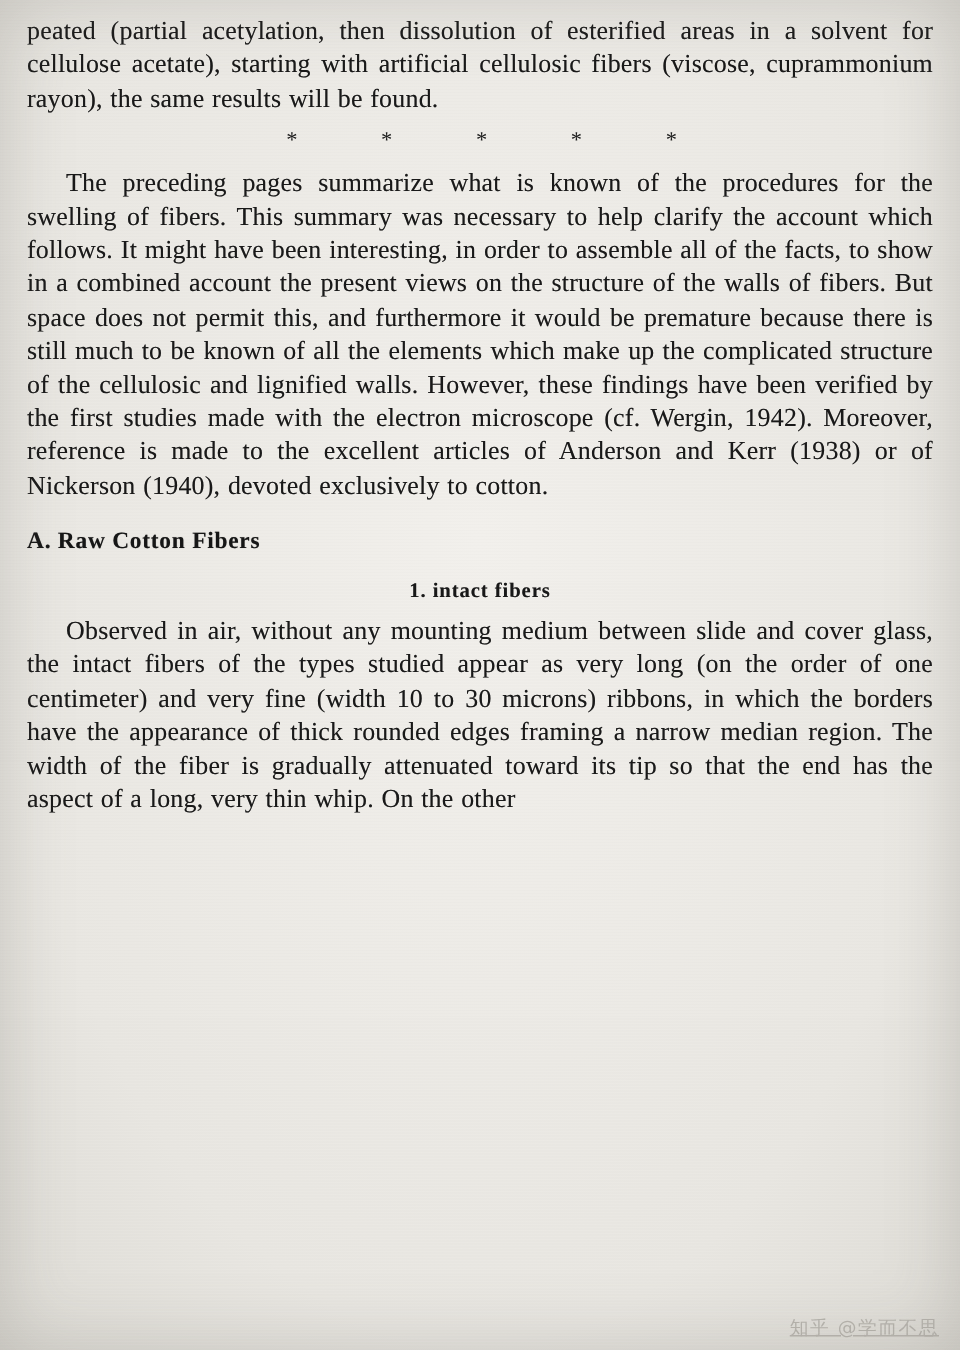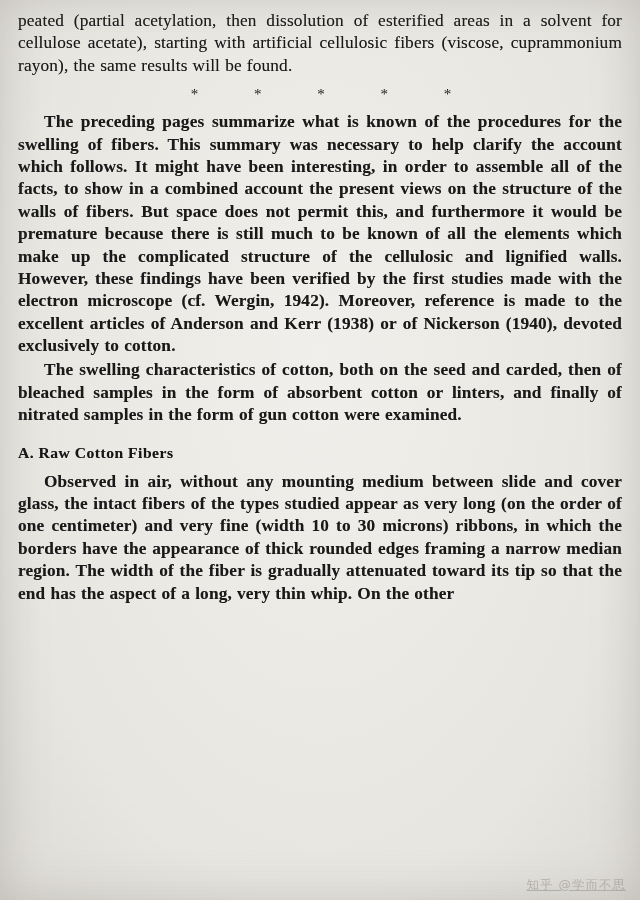--- a/index.html
+++ b/index.html
@@ -31,21 +31,20 @@
     margin: 0 0 2px 0;
     word-spacing: 0.6px;
     color: #191919;
     text-shadow: 0 0 0.4px rgba(0,0,0,0.38);
   }
   .para.first {
     text-indent: 0;
   }
   .para.indent {
     text-indent: 26px;
-    font-weight: bold;
   }
   .stars {
     text-align: center;
     letter-spacing: 26px;
     font-size: 15px;
     margin: 9px 0 8px 28px;
     color: #1c1c1c;
   }
   .h-section {
     text-align: center;
@@ -103,25 +102,25 @@
 
 <div class="page">
 
   <p class="para first">peated (partial acetylation, then dissolution of esterified areas in a solvent for cellulose acetate), starting with artificial cellulosic fibers (viscose, cuprammonium rayon), the same results will be found.</p>
 
   <div class="stars">*   *   *   *   *</div>
 
   <p class="para indent">The preceding pages summarize what is known of the procedures for the swelling of fibers. This summary was necessary to help clarify the account which follows. It might have been interesting, in order to assemble all of the facts, to show in a combined account the present views on the structure of the walls of fibers. But space does not permit this, and furthermore it would be premature because there is still much to be known of all the elements which make up the complicated structure of the cellulosic and lignified walls. However, these findings have been verified by the first studies made with the electron microscope (cf. Wergin, 1942). Moreover, reference is made to the excellent articles of Anderson and Kerr (1938) or of Nickerson (1940), devoted exclusively to cotton.</p>
 
 
-  <p class="para indent">The swelling characteristics of cotton, both on the seed and carded, then of bleached samples in the form of absorbent cotton or linters, and finally of nitrated samples in the form of gun cotton were examined.</p>
 
   <h3 class="h-sub">A. Raw Cotton Fibers</h3>
 
 
+  <h4 class="h-subsub">1. intact fibers</h4>
 
   <p class="para indent">Observed in air, without any mounting medium between slide and cover glass, the intact fibers of the types studied appear as very long (on the order of one centimeter) and very fine (width 10 to 30 microns) ribbons, in which the borders have the appearance of thick rounded edges framing a narrow median region. The width of the fiber is gradually attenuated toward its tip so that the end has the aspect of a long, very thin whip. On the other</p>
 
   <div class="watermark">知乎 @学而不思</div>
 
   <div class="grain"></div>
   <div class="edge-shadow"></div>
 </div>
 
 </body></html>

